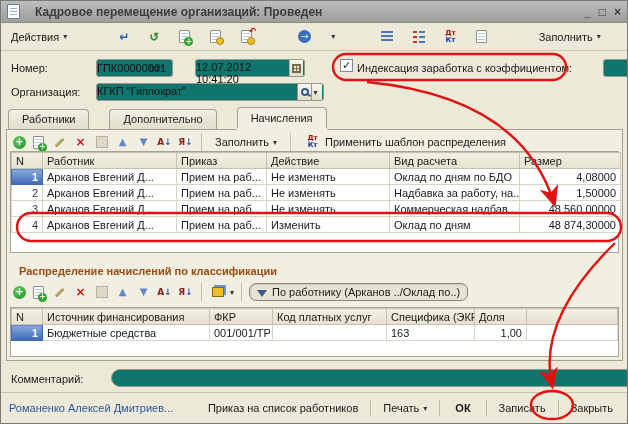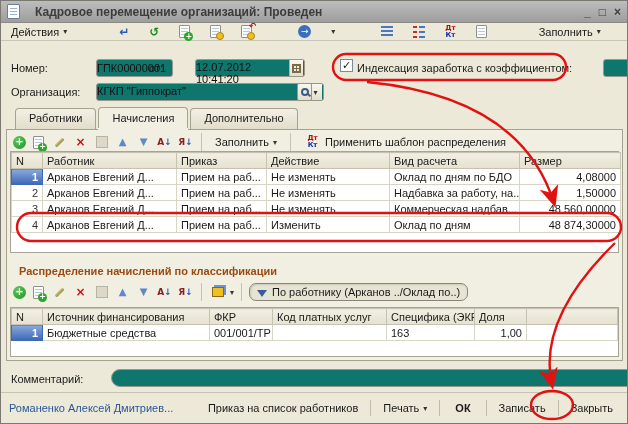--- a/index.html
+++ b/index.html
@@ -20,21 +20,21 @@
   .titlebar .ttl{ font-weight:bold; font-size:12px; color:#3c3c3c; flex:1;
     white-space:nowrap; overflow:hidden;padding-left:10px;}
   .winctl{ display:flex; gap:8px; font-weight:bold; color:#3e3e3e; font-size:12px;}
   .winctl span{ cursor:default; }
   .docicon{ width:13px; height:15px; background:#fdfdfd; border:1px solid #6b7f9b;
     position:relative; border-radius:1px;}
   .docicon:before{ content:""; position:absolute; left:2px; top:3px; width:7px; height:1px;
     background:#9db2cc; box-shadow:0 3px 0 #9db2cc, 0 6px 0 #9db2cc;}
   
   .toolbar{
-    position:absolute; top:22px; left:0; right:0; height:18px;
+    position:absolute; top:22px; left:0; right:0; height:28px;
     display:flex; align-items:center; padding:0 4px; gap:20px;
     border-bottom:1px solid #cbc7b8;
   }
   .tbtn{ display:inline-flex; align-items:center; gap:4px; padding:2px 5px;
     border:1px solid transparent; border-radius:2px; cursor:default; white-space:nowrap;}
   .caret{ font-size:8px; color:#333; font-family:"DejaVu Sans",sans-serif;}
   .sep{ width:1px; height:18px; background:#c6c2b2; margin:0 3px; }
   .ico{ width:17px; height:17px; display:inline-flex; align-items:center; justify-content:center;
     font-family:"DejaVu Sans","Liberation Sans",sans-serif; font-size:12px; line-height:1; cursor:default;}
   .ico-return{ color:#2f5bb7; font-weight:bold; }
@@ -94,21 +94,21 @@
   .calgrid{ width:9px; height:9px; background:
       repeating-linear-gradient(90deg,#7a6a4a 0 1px, transparent 1px 3px),
       repeating-linear-gradient(#7a6a4a 0 1px, transparent 1px 3px); border:1px solid #7a6a4a;}
   .lens{ width:8px; height:8px; border:2px solid #3a5a8a; border-radius:50%; position:relative;}
   .lens:after{ content:""; position:absolute; width:4px; height:2px; background:#3a5a8a;
     right:-4px; bottom:-2px; transform:rotate(45deg);}
   .chk{ position:absolute; width:13px; height:13px; background:#fff; border:1px solid #7a8a9a;
     display:flex; align-items:center; justify-content:center; font-size:11px; font-weight:bold;
     color:#1a1a1a; font-family:"DejaVu Sans",sans-serif; line-height:1;}
   
-  .tabs{ position:absolute; top:107px; left:14px; display:flex; gap:2px; z-index:2;}
+  .tabs{ position:absolute; top:107px; left:7px; display:flex; gap:20px; z-index:2;align-items:center;}
   .tab{ padding:3px 13px 4px; border:1px solid #a6a292; border-bottom:none;
     border-radius:4px 4px 0 0; background:linear-gradient(#f3f0e4,#e2ddcb); cursor:default;}
   .tab.active{ background:#f1eee2; padding-top:4px; position:relative; top:-1px;
     box-shadow:0 2px 0 #f1eee2;}
   
   .panel{ position:absolute; top:128px; left:5px; width:617px; height:232px;
     border:1px solid #a6a292; background:#f1eee2;}
   .ptoolbar{ position:absolute; left:3px; right:3px; height:22px;
     display:flex; align-items:center; gap:4px; padding:0 3px;}
   .ptoolbar.t1{ top:1px; } .ptoolbar.t2{ top:151px; }
@@ -233,22 +233,22 @@
     <span class="calbtn">
         <span class="caret">▾</span>
       </span>
   </span>
   <span class="fieldbtn" style="left:296px; top:82px;">
       <span class="lens"></span>
     </span>
 
   <div class="tabs">
     <span class="tab">Работники</span>
+    <span class="tab">Дополнительно</span>
     <span class="tab active">Начисления</span>
-    <span class="tab">Дополнительно</span>
   </div>
 
   <div class="panel">
 
     <div class="ptoolbar t1">
       <span class="ico ico-add">+</span>
       <span class="ico">
           <span class="mini-doc">
             <i></i>
             <span class="badge-plus">+</span>

